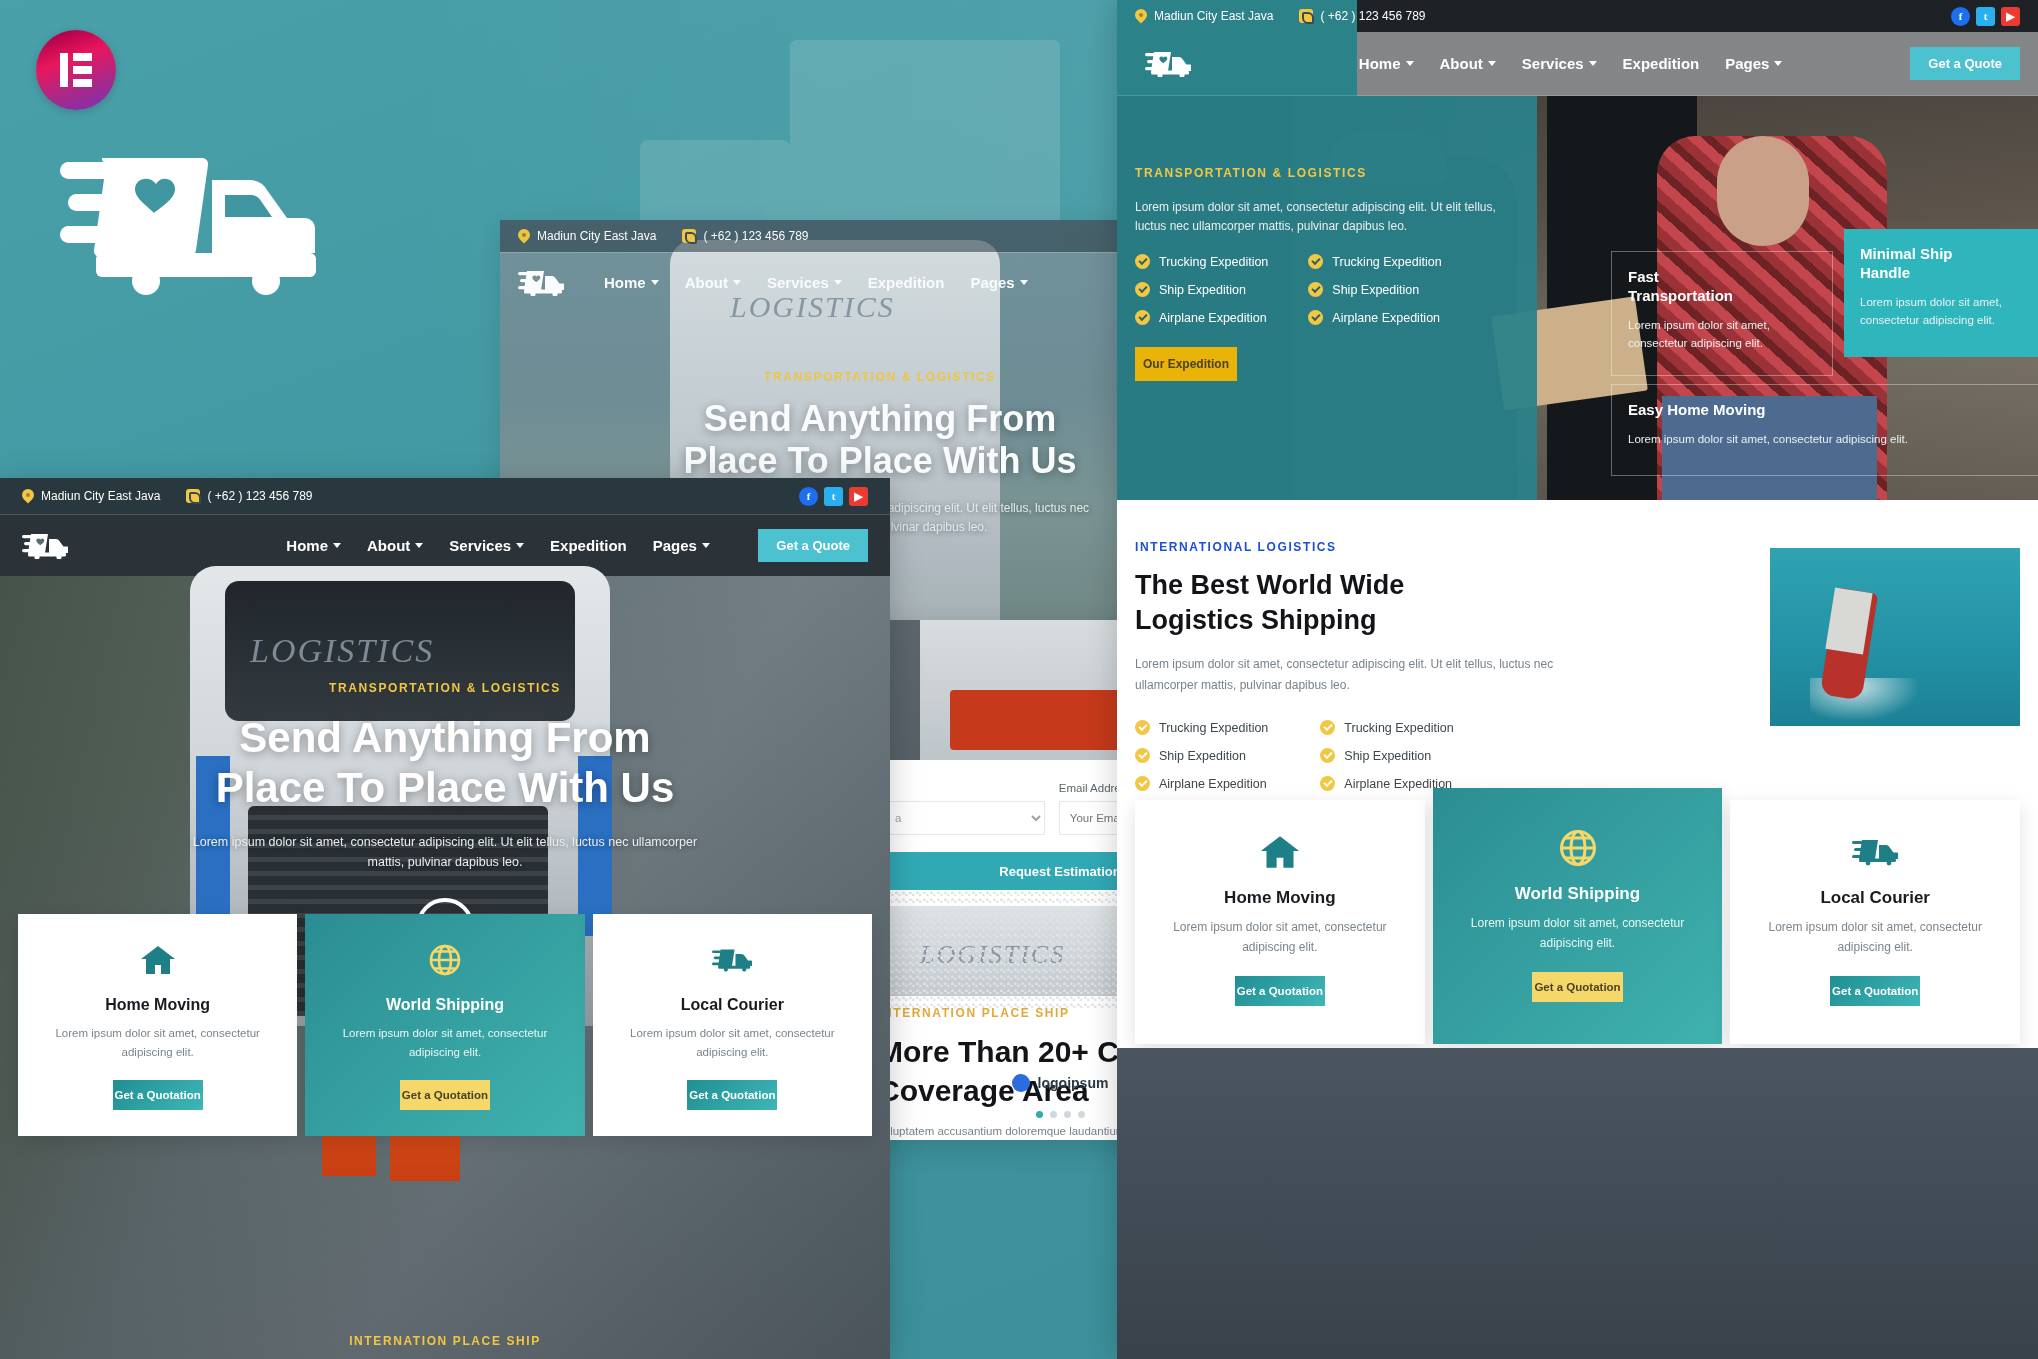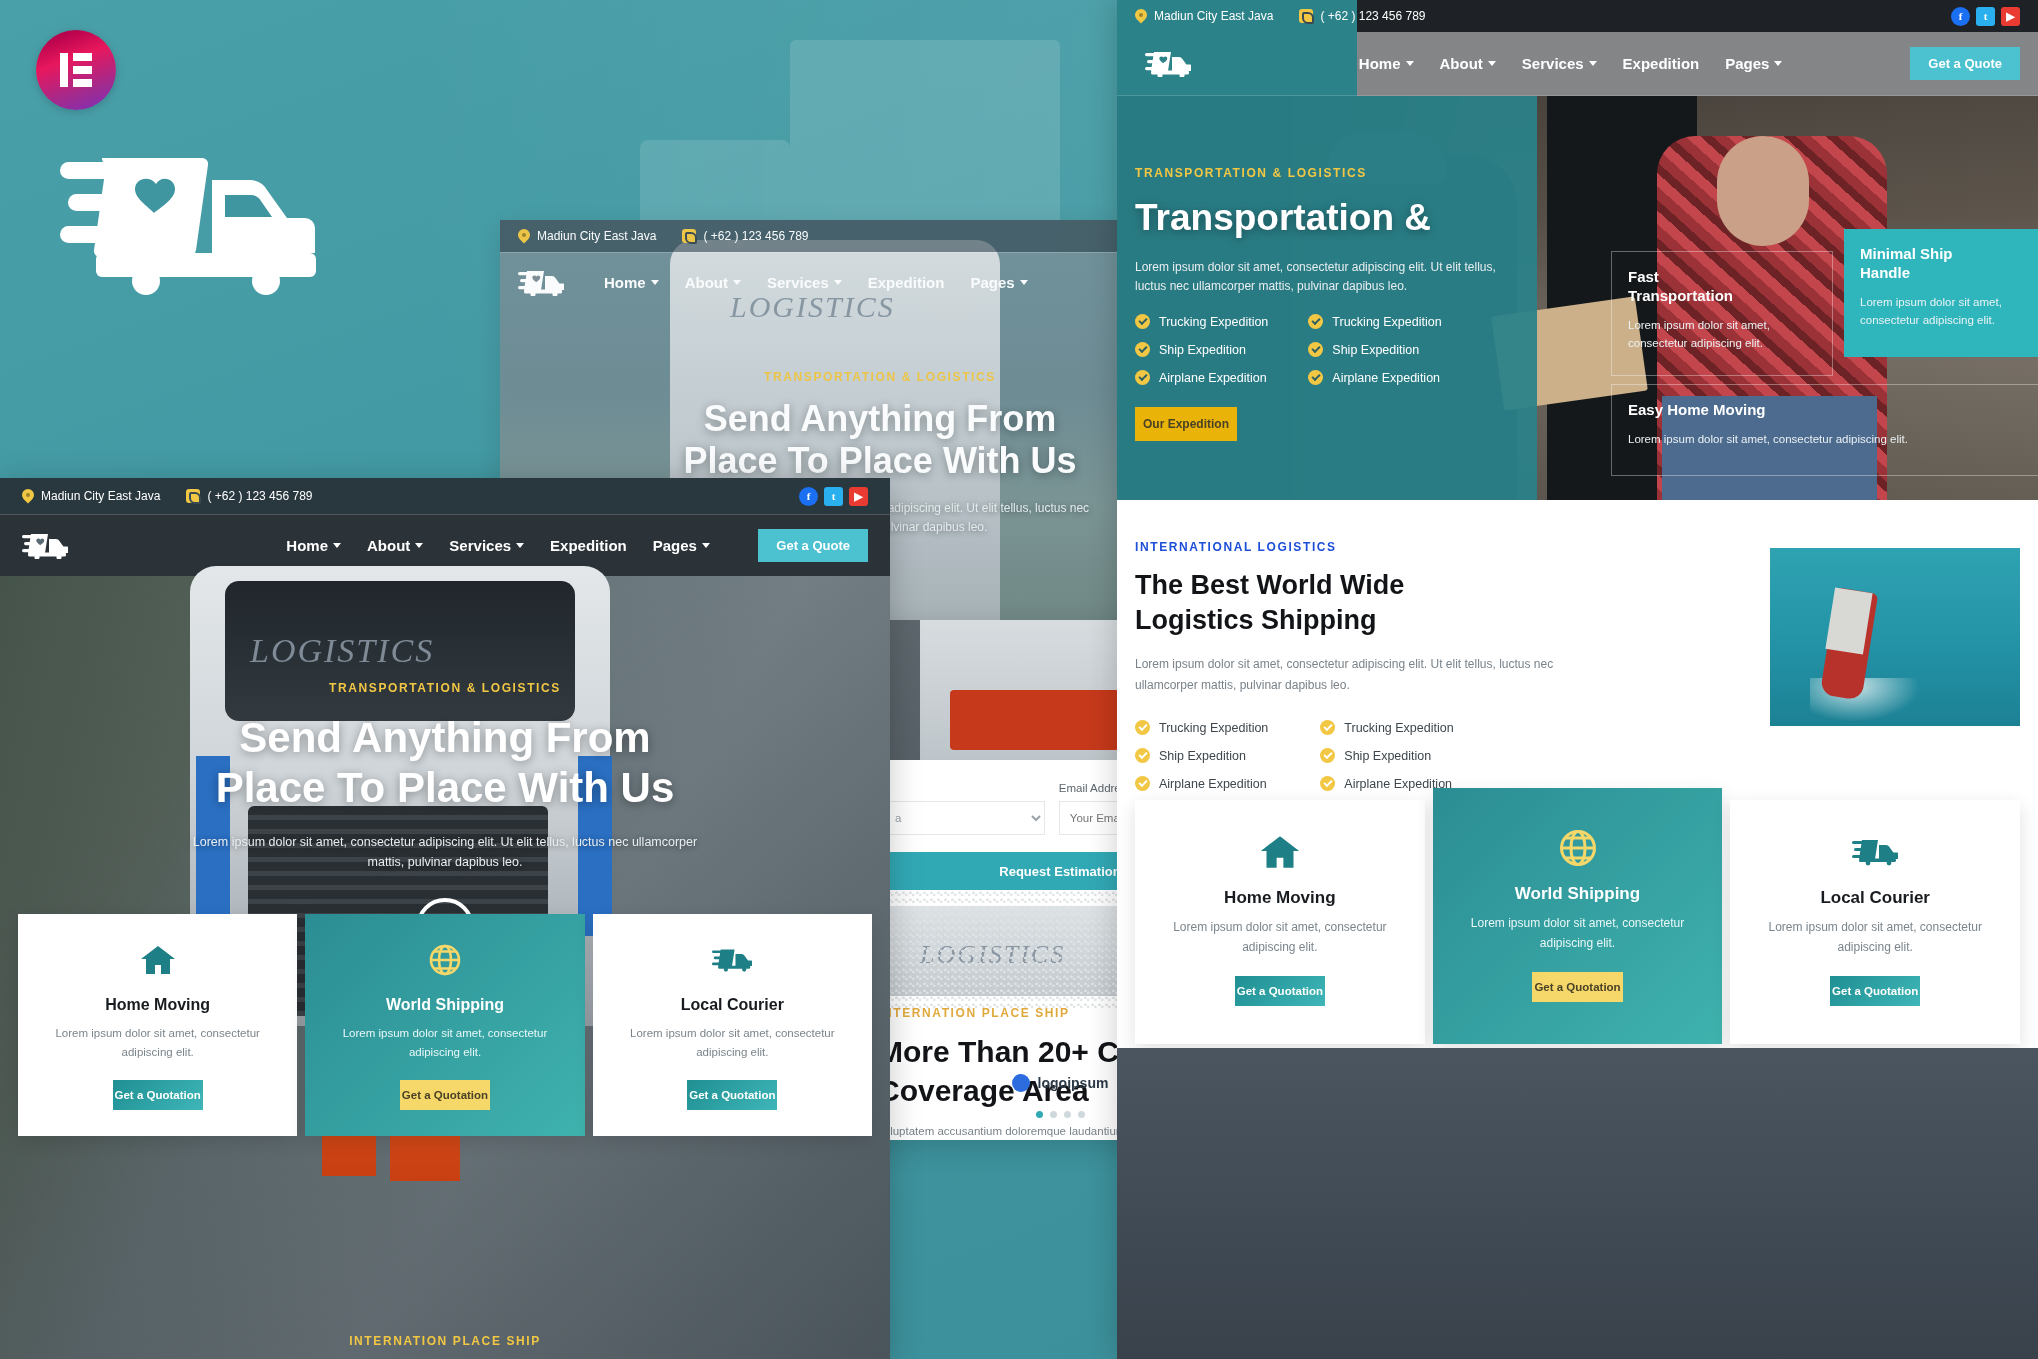--- a/index.html
+++ b/index.html
@@ -709,21 +709,20 @@
     <div class="man"></div>
     <div class="cap"></div>
     <div class="woman"></div>
     <div class="wface"></div>
     <div class="wjeans"></div>
     <div class="pkg"></div>
     <div class="tealwide"></div>
 
     <div class="pr-hero-content">
       <div class="eyebrow">TRANSPORTATION &amp; LOGISTICS</div>
-      <div class="hero-h1" style="font-size:37px;margin-top:16px;">Transportation &amp;</div>
       <div class="hero-p" style="font-size:12px;margin-top:18px;text-shadow:none;">Lorem ipsum dolor sit amet, consectetur adipiscing elit. Ut elit tellus, luctus nec ullamcorper mattis, pulvinar dapibus leo.</div>
 
       <div class="checks">
         <div class="check-col">
           <span class="check-item">
               <i class="check-dot"></i>
               <span>Trucking Expedition</span>
             </span>
           <span class="check-item">
               <i class="check-dot"></i>

